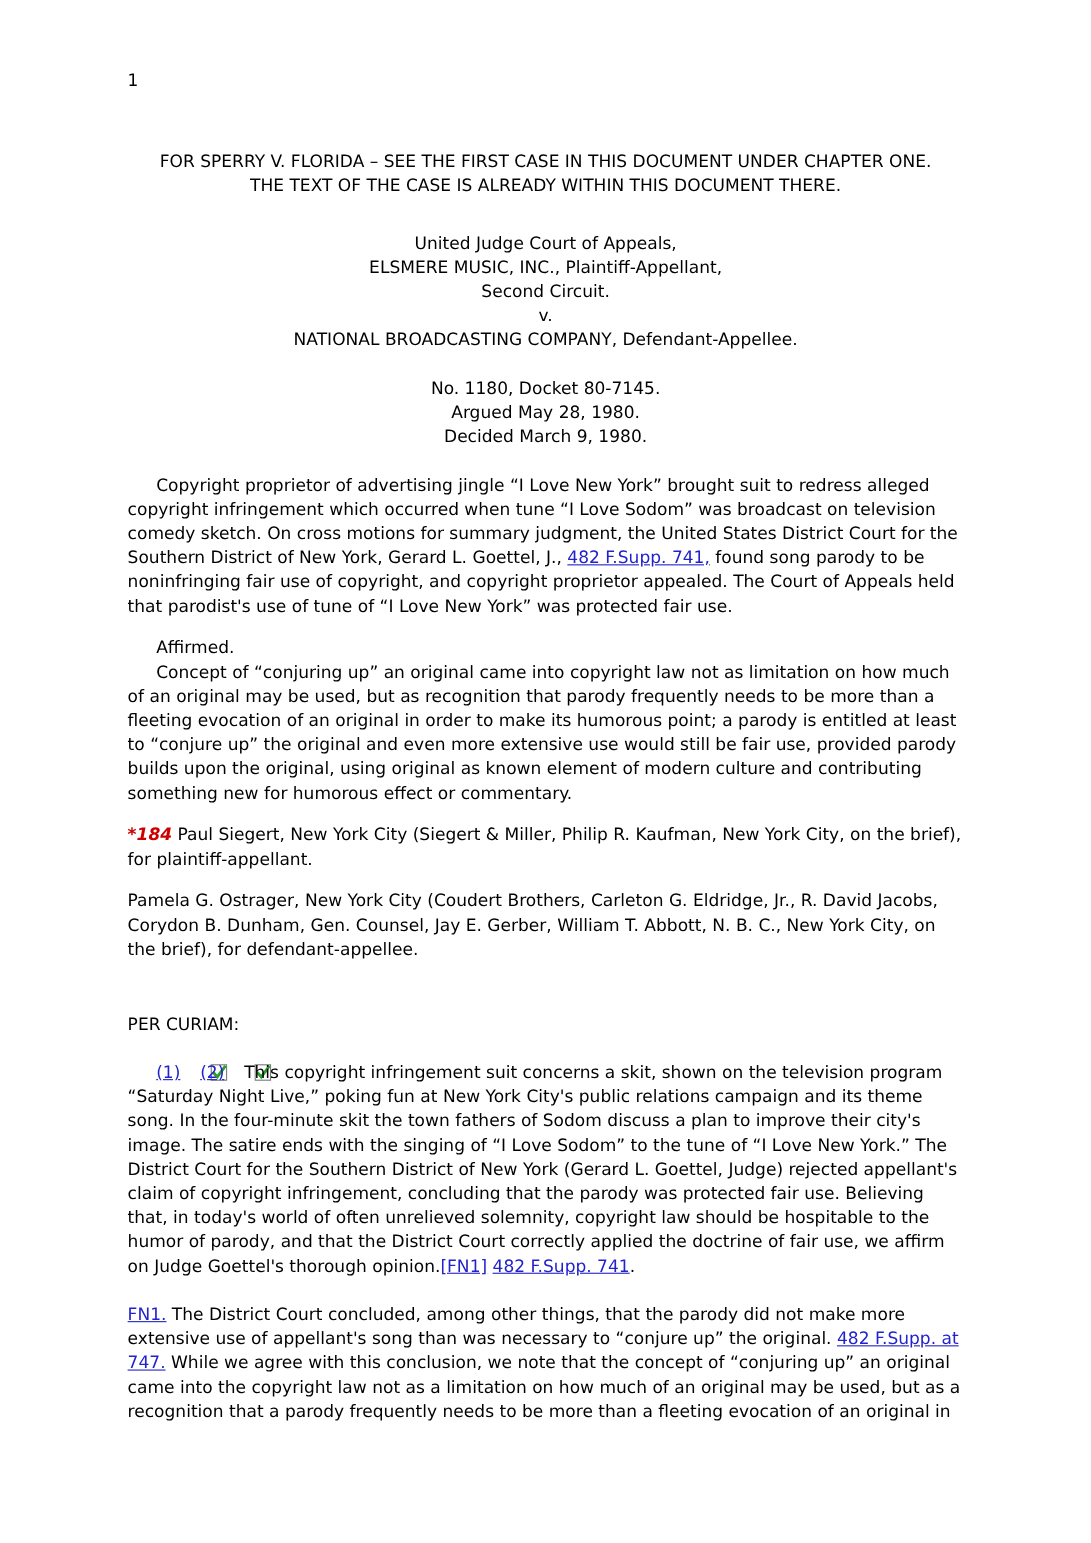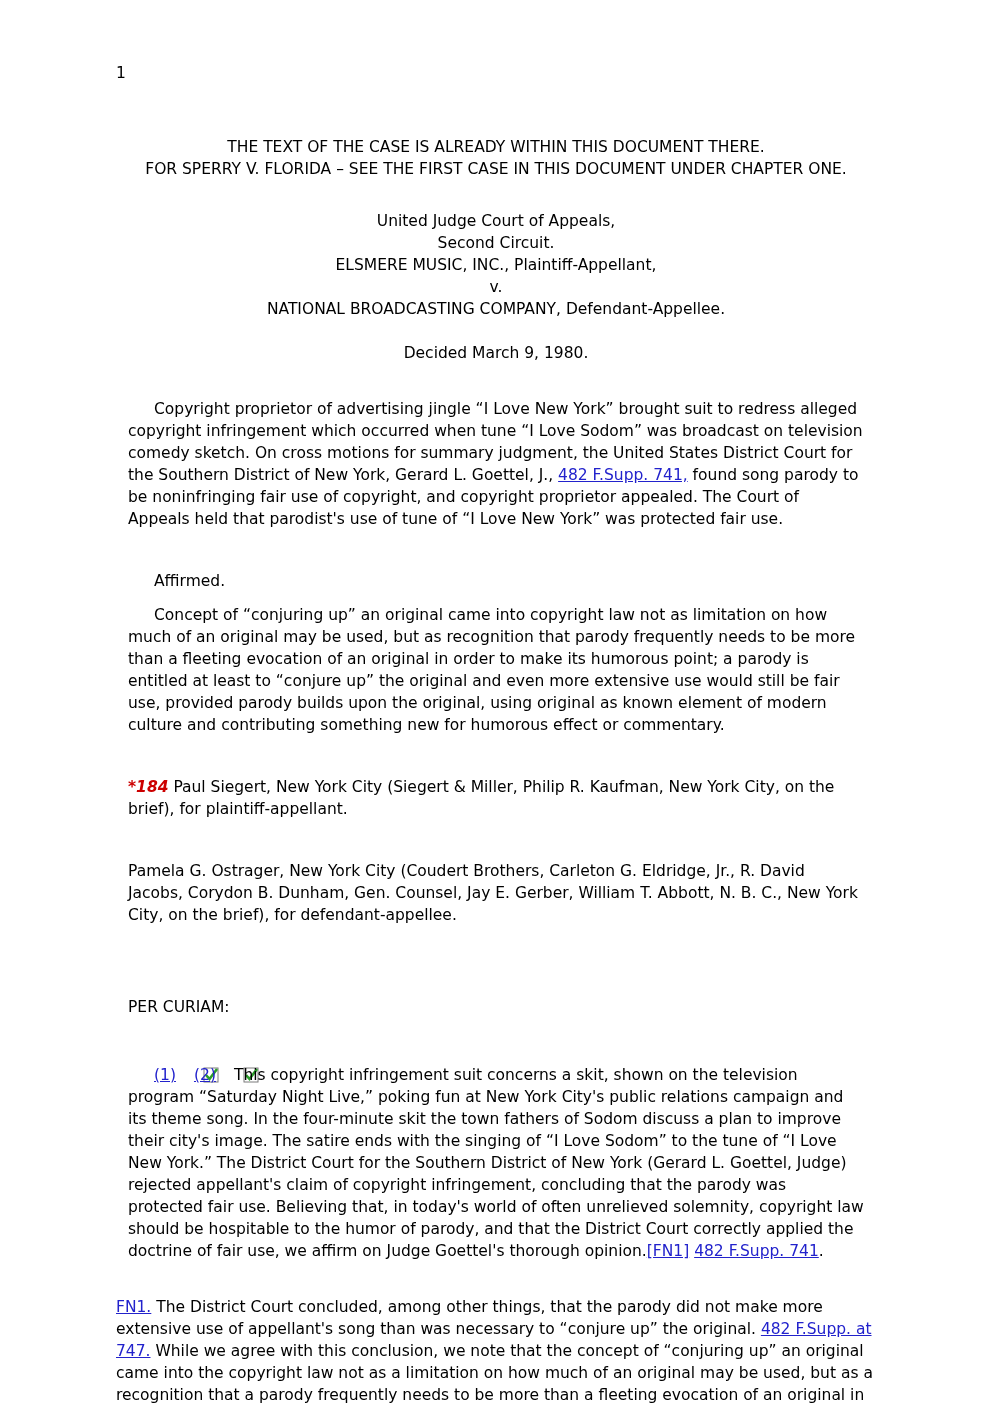--- a/index.html
+++ b/index.html
@@ -29,21 +29,21 @@
   .center-block {
     text-align: center;
   }
   .center-block p {
     margin: 0;
   }
   .gap-sm { height: 16px; }
   .gap-md { height: 22px; }
   .gap-lg { height: 30px; }
   .body-p {
-    margin: 12px;
+    margin: 0;
     text-align: left;
   }
   .indent {
     text-indent: 26px;
   }
   a.lnk {
     color: #2222cc;
     text-decoration: underline;
   }
   .star-cite {
@@ -67,37 +67,39 @@
   }
 </style>
 </head>
 <body>
 
 <div class="page">
 
   <div class="page-number">1</div>
 
   <div class="center-block">
+    <p>FOR SPERRY V. FLORIDA – SEE THE FIRST CASE IN THIS DOCUMENT UNDER CHAPTER ONE.</p>
     <p>THE TEXT OF THE CASE IS ALREADY WITHIN THIS DOCUMENT THERE.</p>
-    <p>FOR SPERRY V. FLORIDA – SEE THE FIRST CASE IN THIS DOCUMENT UNDER CHAPTER ONE.</p>
   </div>
 
   <div class="gap-lg"></div>
 
   <div class="center-block">
     <p>United Judge Court of Appeals,</p>
+    <p>ELSMERE MUSIC, INC., Plaintiff-Appellant,</p>
     <p>Second Circuit.</p>
-    <p>ELSMERE MUSIC, INC., Plaintiff-Appellant,</p>
     <p>v.</p>
     <p>NATIONAL BROADCASTING COMPANY, Defendant-Appellee.</p>
   </div>
 
   <div class="gap-md"></div>
 
   <div class="center-block">
+    <p>No. 1180, Docket 80-7145.</p>
+    <p>Argued May 28, 1980.</p>
     <p>Decided March 9, 1980.</p>
   </div>
 
   <div class="gap-md"></div>
 
   <p class="body-p indent"><span>Copyright proprietor of advertising jingle “I Love New York” brought suit to redress alleged copyright infringement which occurred when tune “I Love Sodom” was broadcast on television comedy sketch. On cross motions for summary judgment, the United States District Court for the Southern District of New York, Gerard L. Goettel, J., </span><a class="lnk" href="#">482 F.Supp. 741,</a><span> found song parody to be noninfringing fair use of copyright, and copyright proprietor appealed. The Court of Appeals held that parodist's use of tune of “I Love New York” was protected fair use.</span></p>
 
   <div class="gap-sm"></div>
 
   <p class="body-p indent">Affirmed.</p>

